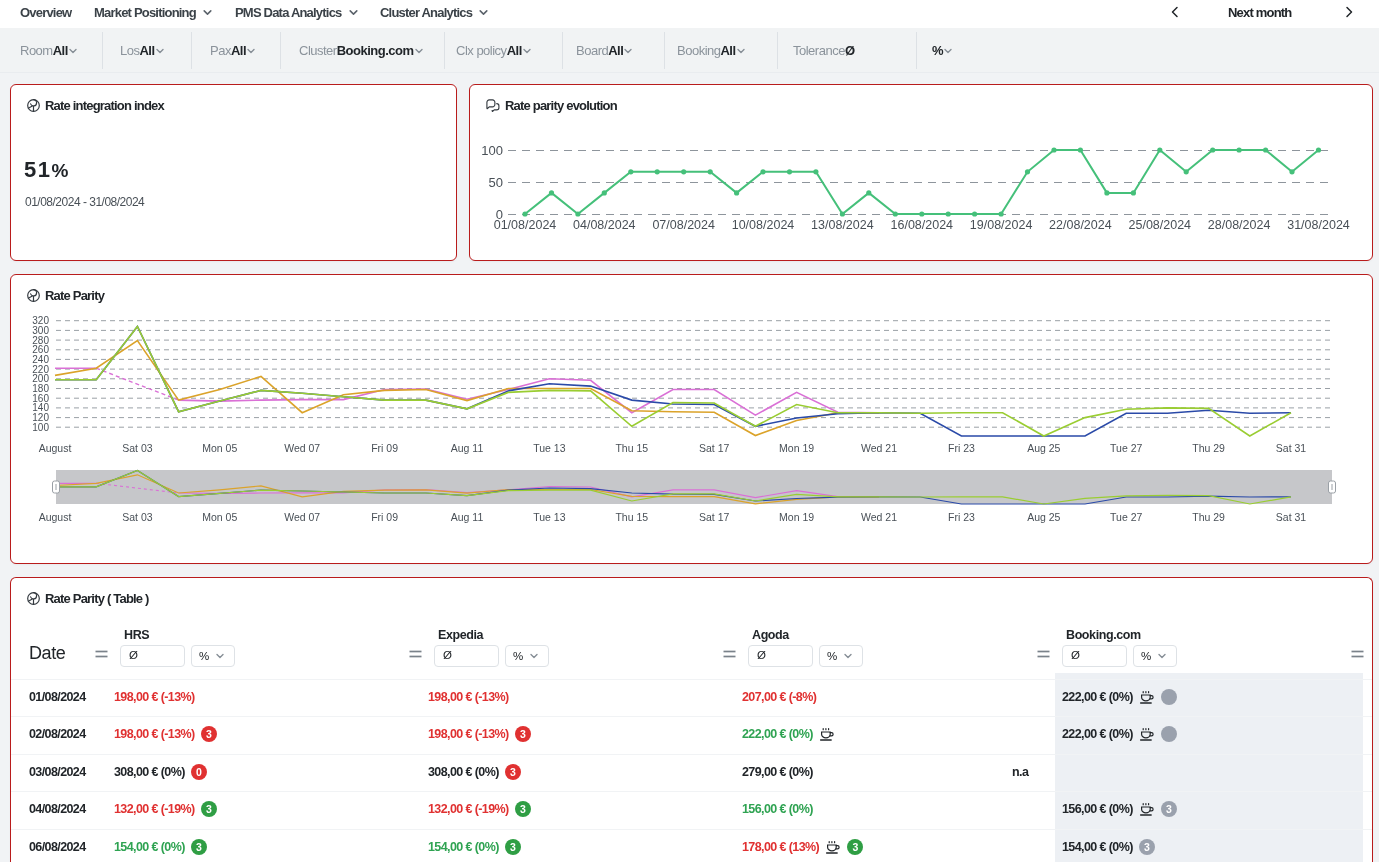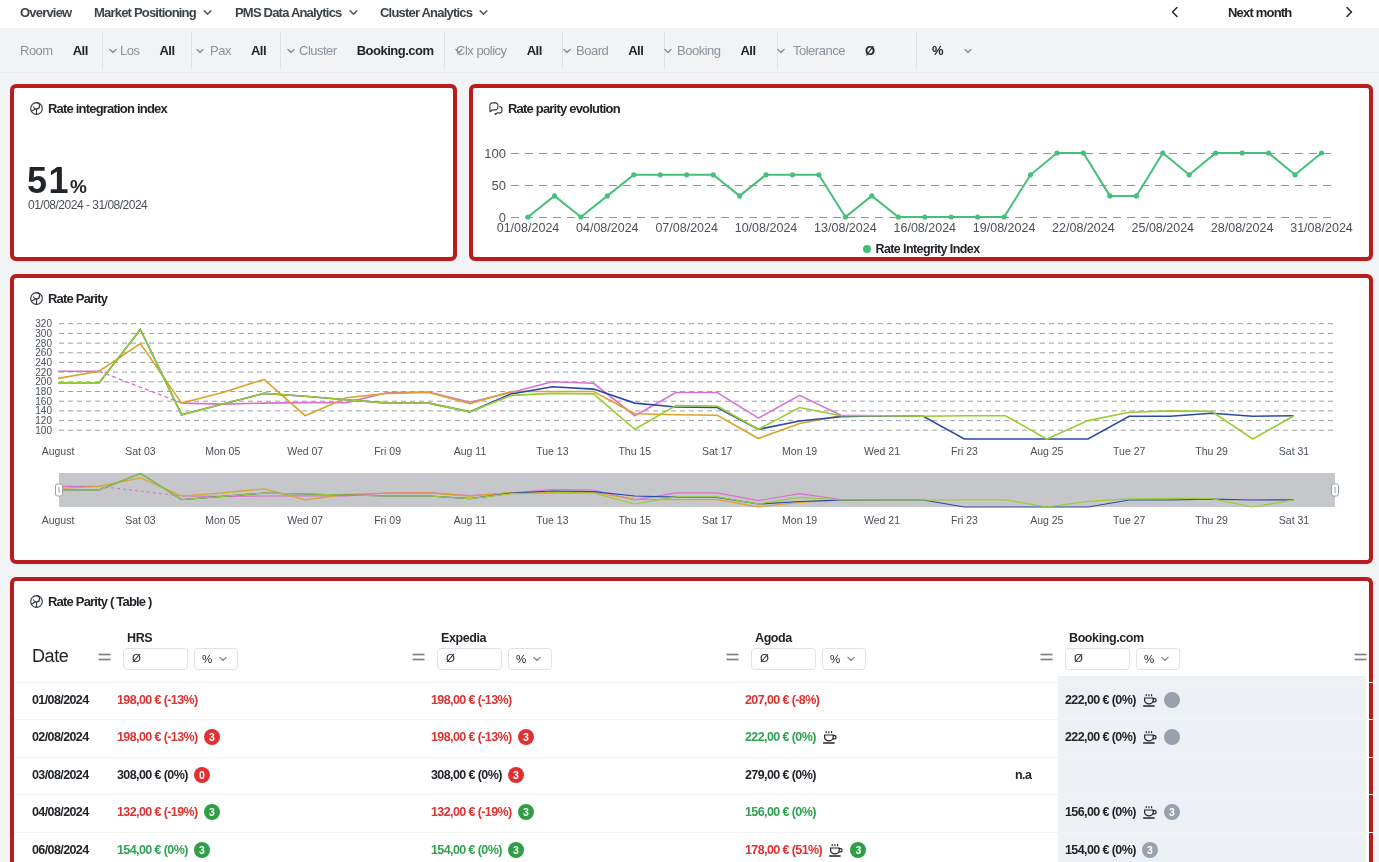--- a/index.html
+++ b/index.html
@@ -1,32 +1,32 @@
 <!DOCTYPE html>
 <html><head><meta charset="utf-8"><title>Rate Parity</title>
 <style>
 * { margin:0; padding:0; box-sizing:border-box; }
 html,body { width:1379px; height:862px; overflow:hidden; background:#f1f3f5;
   font-family:"Liberation Sans", sans-serif; position:relative; }
 .nav { position:absolute; left:0; top:0; width:1379px; height:28px; background:#fff; }
 .nav .it { position:absolute; top:5px; font-size:13px; font-weight:600; color:#3b4248; letter-spacing:-.8px; display:flex; align-items:center; gap:6px; }
 .filters { position:absolute; left:0; top:28px; width:1379px; height:45px; background:#f1f3f4; border-bottom:1px solid #e9ecef; }
-.fg { position:absolute; top:0; height:45px; display:flex; align-items:center; gap:20px; }
+.fg { position:absolute; top:0; height:45px; display:flex; align-items:center; gap:0; }
 .fk { font-size:13px; color:#8b939b; letter-spacing:-.5px; }
 .fv { font-size:13px; color:#212529; font-weight:600; letter-spacing:-.5px; }
 .sep { position:absolute; top:4px; height:37px; width:1px; background:#dde1e5; }
-.card { position:absolute; background:#fff; border:4px solid #b91c1c; border-radius:6px;
+.card { position:absolute; background:#fff; border:1px solid #b91c1c; border-radius:6px;
   box-shadow:0 1px 2px rgba(27,36,44,.04); }
 .ct { position:absolute; left:15px; top:13px; display:flex; align-items:center; gap:4px;
   font-size:13px; font-weight:600; color:#212529; letter-spacing:-.8px; }
 .ct svg { flex:0 0 auto; }
 .leg { display:inline-flex; align-items:center; gap:5px; font-size:12.5px; color:#212529; margin:0 7px; letter-spacing:-.6px; }
 .dot { width:8px; height:8px; border-radius:50%; display:inline-block; }
 .big { position:absolute; left:13px; top:72px; color:#212529; }
-.big b { font-size:36px; font-weight:700; letter-spacing:1.5px; }
+.big b { font-size:22px; font-weight:700; letter-spacing:1.5px; }
 .big span { font-size:19px; font-weight:700; }
 .drange { position:absolute; left:14px; top:110px; font-size:12px; color:#495057; letter-spacing:-.5px; }
 .legrow { position:absolute; width:100%; text-align:center; }
 .trow { position:absolute; left:0; width:1361px; height:37.5px; border-top:1px solid #f1f3f5; }
 .cv { position:absolute; top:17px; transform:translateY(-50%); font-size:12.5px; display:inline-flex; align-items:center; gap:6px; white-space:nowrap; letter-spacing:-.6px; }
 .bdg { display:inline-flex; width:16px; height:16px; border-radius:50%; color:#fff; font-size:10.5px; font-weight:700; align-items:center; justify-content:center; }
 .cupw { display:inline-flex; margin-top:1px; }
 .fl { position:absolute; font-size:12.5px; color:#212529; font-weight:600; letter-spacing:-.4px; }
 .finput { position:absolute; width:65px; height:22px; background:#fff; border:1px solid #dee2e6; border-radius:4px; font-size:11.5px; color:#212529; padding:3px 8px; }
 .fsel { position:absolute; width:44px; height:22px; background:#fff; border:1px solid #dee2e6; border-radius:4px; font-size:11.5px; color:#212529; padding:3px 7px; display:flex; align-items:center; gap:6px; }
@@ -185,24 +185,20 @@
       <text x="213.7" y="144" text-anchor="middle" font-size="12.5" fill="#495057">07/08/2024</text>
       <text x="293.0" y="144" text-anchor="middle" font-size="12.5" fill="#495057">10/08/2024</text>
       <text x="372.4" y="144" text-anchor="middle" font-size="12.5" fill="#495057">13/08/2024</text>
       <text x="451.8" y="144" text-anchor="middle" font-size="12.5" fill="#495057">16/08/2024</text>
       <text x="531.1" y="144" text-anchor="middle" font-size="12.5" fill="#495057">19/08/2024</text>
       <text x="610.4" y="144" text-anchor="middle" font-size="12.5" fill="#495057">22/08/2024</text>
       <text x="689.8" y="144" text-anchor="middle" font-size="12.5" fill="#495057">25/08/2024</text>
       <text x="769.1" y="144" text-anchor="middle" font-size="12.5" fill="#495057">28/08/2024</text>
       <text x="848.5" y="144" text-anchor="middle" font-size="12.5" fill="#495057">31/08/2024</text>
     </svg>
-  <div class="legrow" style="top:151px"><span class="leg">
-        <span class="dot" style="background:#45c07a"></span>
-        <span style="font-weight:600">Rate Integrity Index</span>
-      </span></div>
 </div>
 
 <div class="card" style="left:10px;top:274px;width:1363px;height:290px">
   <div class="ct"><svg width="15" height="15" viewBox="0 0 16 16" fill="none" stroke="#343a40" stroke-width="1.25" stroke-linecap="round">
         <circle cx="8" cy="8" r="6.2"></circle>
         <path d="M8 1.8 A3.3 3.3 0 0 1 11.3 5.2 A3.3 3.3 0 0 1 4.9 6.3 M8 8.6 V14.2 M7.2 8.3 L2.5 11"></path>
       </svg>Rate Parity</div>
   <svg width="1363" height="258" style="position:absolute;left:0;top:0" font-family="Liberation Sans, sans-serif">
       <line x1="45" y1="45.7" x2="1320" y2="45.7" stroke="#9aa0a6" stroke-width="1" stroke-dasharray="5 4"></line>
       <text x="38" y="49.2" text-anchor="end" font-size="10" fill="#495057">320</text>
@@ -444,21 +440,21 @@
       <span class="cv" style="left:18px;color:#212529;font-weight:600">06/08/2024</span>
       <span class="cv" style="left:103px">
         <span style="color:#2fa352;font-weight:600">154,00 € (0%)</span>
         <span class="bdg" style="background:#2f9e44">3</span>
       </span>
       <span class="cv" style="left:417px">
         <span style="color:#2fa352;font-weight:600">154,00 € (0%)</span>
         <span class="bdg" style="background:#2f9e44">3</span>
       </span>
       <span class="cv" style="left:731px">
-        <span style="color:#e03131;font-weight:600">178,00 € (51%)</span>
+        <span style="color:#e03131;font-weight:600">178,00 € (13%)</span>
         <span class="cupw">
           <svg width="16" height="15" viewBox="0 0 16 15" fill="none" stroke="#212529" stroke-width="1.2" stroke-linecap="round">
             <path d="M4.2 1.5v1.2M6.9 1.5v1.2M9.6 1.5v1.2" stroke-dasharray="1.4 1"></path>
             <path d="M2.6 5h8.6v2.2a4.3 3.6 0 0 1-8.6 0Z"></path>
             <path d="M11.2 5.6h1.3a1.6 1.6 0 0 1 0 3.2h-1.5"></path>
             <path d="M1.6 13h10.6" stroke-width="1.3"></path>
           </svg>
         </span>
         <span class="bdg" style="background:#2f9e44">3</span>
       </span>

